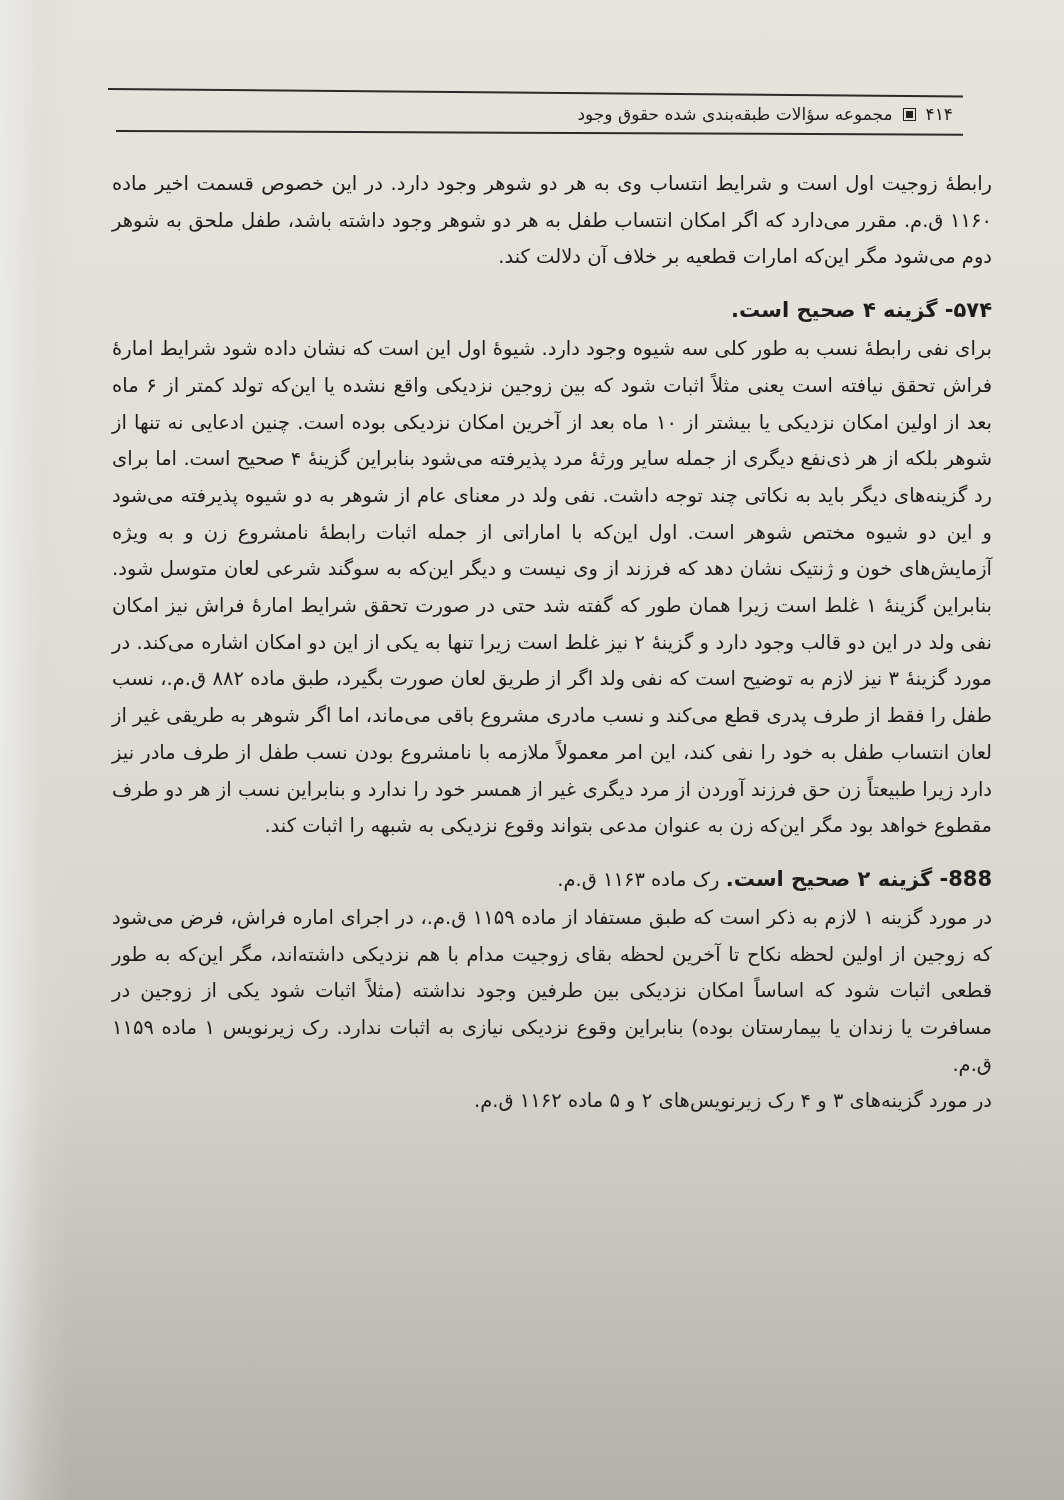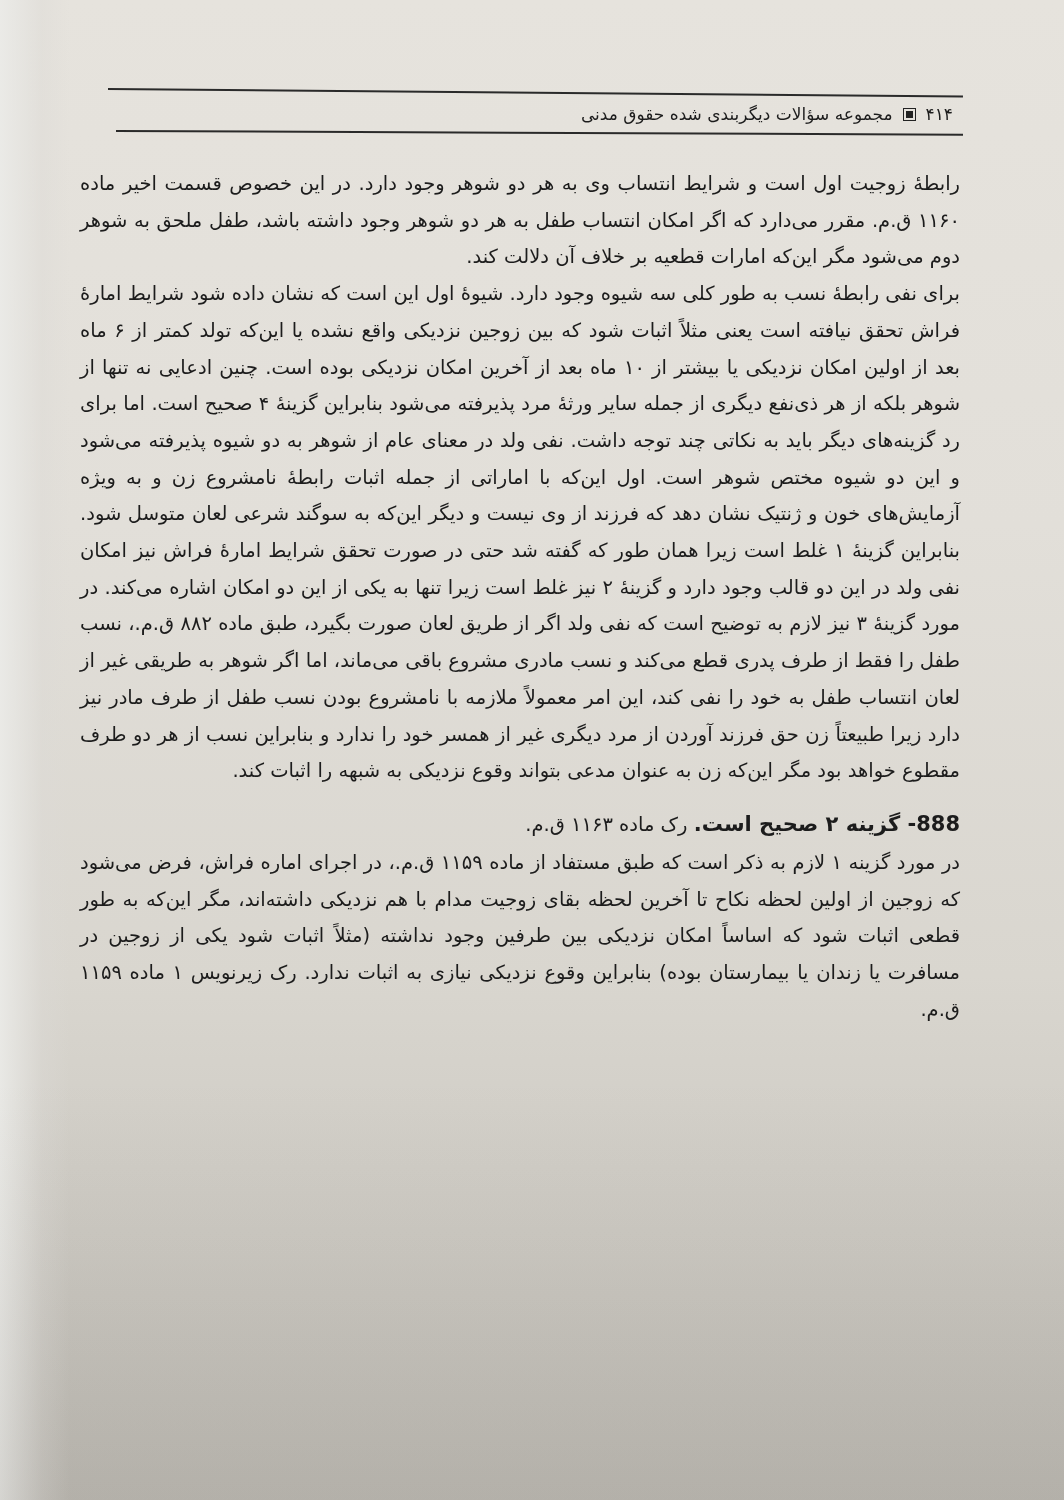--- a/index.html
+++ b/index.html
@@ -73,21 +73,21 @@
     justify-content: center;
     box-sizing: border-box;
   }
   .square-icon::after {
     content: "";
     width: 7px; height: 7px;
     background: #222;
   }
   .content {
     position: absolute;
-    right: 104px;
+    right: 72px;
     top: 166px;
     width: 880px;
     font-size: 19.5px;
     line-height: 36.7px;
     text-align: justify;
     text-align-last: right;
   }
   .para {
     margin: 0;
   }
@@ -107,31 +107,35 @@
 <body>
 
 <div class="page-shadow-left"></div>
 <div class="page-shadow-bottom"></div>
 
 <header class="header">
   <div class="rule-top"></div>
   <div class="running-head">
     <span class="page-number">۴۱۴</span>
     <span class="square-icon"></span>
-    <span class="book-title">مجموعه سؤالات دیگر‌بندی شده حقوق مدنی</span>
+    <span class="book-title">مجموعه سؤالات طبقه‌بندی شده حقوق وجود</span>
   </div>
   <div class="rule-bottom"></div>
 </header>
 
 <main class="content">
   <p class="para">رابطهٔ زوجیت اول است و شرایط انتساب وی به هر دو شوهر وجود دارد. در این خصوص قسمت اخیر ماده ۱۱۶۰ ق.م. مقرر می‌دارد که اگر امکان انتساب طفل به هر دو شوهر وجود داشته باشد، طفل ملحق به شوهر دوم می‌شود مگر این‌که امارات قطعیه بر خلاف آن دلالت کند.</p>
 
   <section>
+    <h3 class="answer-heading">
+      <span>۵۷۴- گزینه ۴ صحیح است.</span><span class="ref"></span>
+    </h3>
     <p class="para">برای نفی رابطهٔ نسب به طور کلی سه شیوه وجود دارد. شیوهٔ اول این است که نشان داده شود شرایط امارهٔ فراش تحقق نیافته است یعنی مثلاً اثبات شود که بین زوجین نزدیکی واقع نشده یا این‌که تولد کمتر از ۶ ماه بعد از اولین امکان نزدیکی یا بیشتر از ۱۰ ماه بعد از آخرین امکان نزدیکی بوده است. چنین ادعایی نه تنها از شوهر بلکه از هر ذی‌نفع دیگری از جمله سایر ورثهٔ مرد پذیرفته می‌شود بنابراین گزینهٔ ۴ صحیح است. اما برای رد گزینه‌های دیگر باید به نکاتی چند توجه داشت. نفی ولد در معنای عام از شوهر به دو شیوه پذیرفته می‌شود و این دو شیوه مختص شوهر است. اول این‌که با اماراتی از جمله اثبات رابطهٔ نامشروع زن و به ویژه آزمایش‌های خون و ژنتیک نشان دهد که فرزند از وی نیست و دیگر این‌که به سوگند شرعی لعان متوسل شود. بنابراین گزینهٔ ۱ غلط است زیرا همان طور که گفته شد حتی در صورت تحقق شرایط امارهٔ فراش نیز امکان نفی ولد در این دو قالب وجود دارد و گزینهٔ ۲ نیز غلط است زیرا تنها به یکی از این دو امکان اشاره می‌کند. در مورد گزینهٔ ۳ نیز لازم به توضیح است که نفی ولد اگر از طریق لعان صورت بگیرد، طبق ماده ۸۸۲ ق.م.، نسب طفل را فقط از طرف پدری قطع می‌کند و نسب مادری مشروع باقی می‌ماند، اما اگر شوهر به طریقی غیر از لعان انتساب طفل به خود را نفی کند، این امر معمولاً ملازمه با نامشروع بودن نسب طفل از طرف مادر نیز دارد زیرا طبیعتاً زن حق فرزند آوردن از مرد دیگری غیر از همسر خود را ندارد و بنابراین نسب از هر دو طرف مقطوع خواهد بود مگر این‌که زن به عنوان مدعی بتواند وقوع نزدیکی به شبهه را اثبات کند.</p>
   </section>
 
   <section>
     <h3 class="answer-heading">
       <span>888- گزینه ۲ صحیح است.</span><span class="ref"> رک ماده ۱۱۶۳ ق.م.</span>
     </h3>
     <p class="para">در مورد گزینه ۱ لازم به ذکر است که طبق مستفاد از ماده ۱۱۵۹ ق.م.، در اجرای اماره فراش، فرض می‌شود که زوجین از اولین لحظه نکاح تا آخرین لحظه بقای زوجیت مدام با هم نزدیکی داشته‌اند، مگر این‌که به طور قطعی اثبات شود که اساساً امکان نزدیکی بین طرفین وجود نداشته (مثلاً اثبات شود یکی از زوجین در مسافرت یا زندان یا بیمارستان بوده) بنابراین وقوع نزدیکی نیازی به اثبات ندارد. رک زیرنویس ۱ ماده ۱۱۵۹ ق.م.</p>
+    <p class="para">در مورد گزینه‌های ۳ و ۴ رک زیرنویس‌های ۲ و ۵ ماده ۱۱۶۲ ق.م.</p>
   </section>
 </main>
 
 </body></html>

